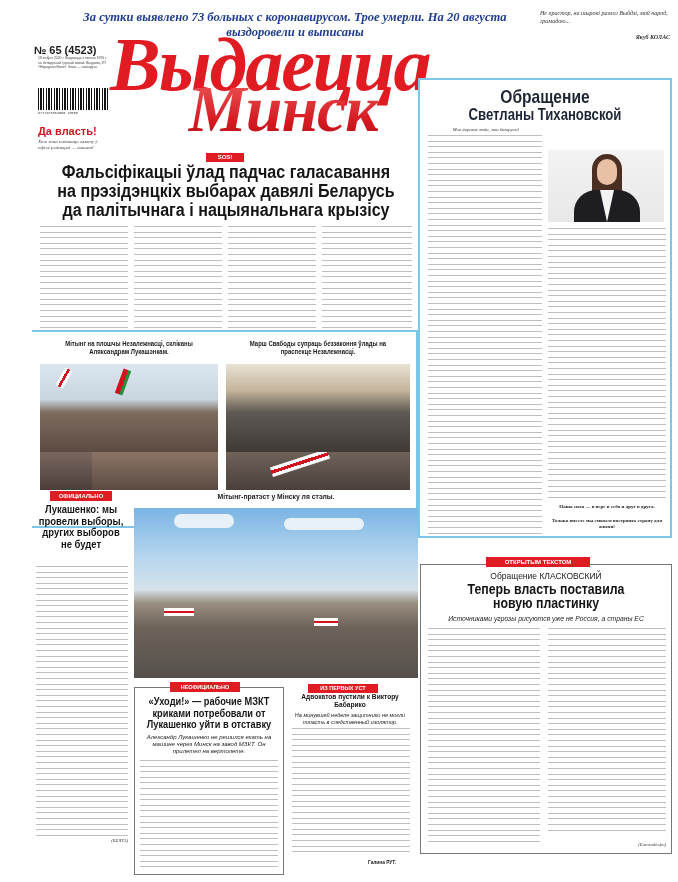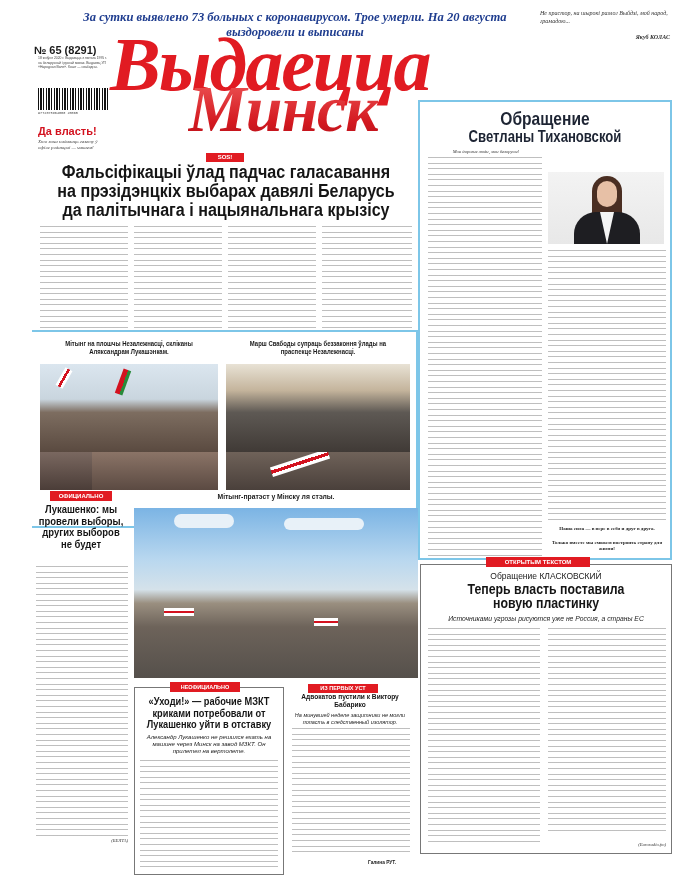--- a/index.html
+++ b/index.html
@@ -24,21 +24,21 @@
 
   
   .masthead { left: 110px; top: 40px; width: 500px; height: 90px; }
   .mh-line1 { position: absolute; left: 0; top: -14px; font-family: "Liberation Serif", serif; font-style: italic; font-weight: bold;
     font-size: 76px; letter-spacing: -2px; color: #e11b22; line-height: 76px; }
   .mh-line2 { position: absolute; left: 78px; top: 36px; font-family: "Liberation Serif", serif; font-style: italic; font-weight: bold;
     font-size: 66px; letter-spacing: -1px; line-height: 66px;
     background: linear-gradient(180deg,#f05a5a 0%,#d31920 70%,#b5111a 100%); -webkit-background-clip: text; background-clip: text; color: transparent; }
 
   
-  .tikh-box { left: 418px; top: 100px; width: 254px; height: 460px; border: 2px solid #7dc6e8; background: #fff; }
+  .tikh-box { left: 418px; top: 78px; width: 254px; height: 460px; border: 2px solid #7dc6e8; background: #fff; }
   .tikh-title { position: absolute; left: 0; top: 8px; width: 100%; text-align: center; font-family: "Liberation Sans", sans-serif;
     font-weight: bold; color: #1d2433; line-height: 18px; transform: scaleX(0.82); }
   .tikh-title .l1 { font-size: 19px; display: block; }
   .tikh-title .l2 { font-size: 16px; display: block; }
   .tikh-photo { position: absolute; left: 128px; top: 70px; width: 116px; height: 72px; background: linear-gradient(180deg,#f3f3f3,#e8e8e8); overflow: hidden; }
   .tikh-photo .hair { position:absolute; left:44px; top:4px; width:30px; height:44px; border-radius:15px 15px 6px 6px; background:#4a2e22; }
   .tikh-photo .face { position:absolute; left:49px; top:9px; width:20px; height:26px; border-radius:10px; background:#e7c0a6; }
   .tikh-photo .body { position:absolute; left:26px; top:40px; width:66px; height:40px; border-radius:22px 22px 0 0; background:#1e1e22; }
   .tikh-photo .shirt { position:absolute; left:52px; top:40px; width:14px; height:32px; background:#f4f4f4; clip-path: polygon(0 0,100% 0,50% 100%); }
 
@@ -95,21 +95,21 @@
 </style>
 </head>
 <body>
 
 <div class="abs top-banner">
   <div>За сутки выявлено 73 больных с коронавирусом. Трое умерли. На 20 августа выздоровели и выписаны</div>
 </div>
 <div class="abs epigraph">Не прастор, на шырокі разлог Выйдзі, мой народ, грамадою...</div>
 <div class="abs epigraph-author">Якуб КОЛАС</div>
 
-<div class="abs issue-no">№ 65 (8291)</div>
+<div class="abs issue-no">№ 65 (4523)</div>
 <div class="abs meta-text">18 жніўня 2020 г. Выдаецца з лютага 1995 г. на беларускай і рускай мовах. Выдавец УП «Народная Воля». Кошт — свабодны.</div>
 <div class="abs barcode"></div>
 <div class="abs barcode-num">9772073864000  20065</div>
 <div class="abs attention-title">Да власть!</div>
 <div class="abs attention-text">Хто хоча надаваць газету ў офісе рэдакцыі — чакаем!</div>
 
 <div class="abs masthead">
   <div class="mh-line1">Выдаецца</div>
   <div class="mh-line2">Минск</div>
 </div>

